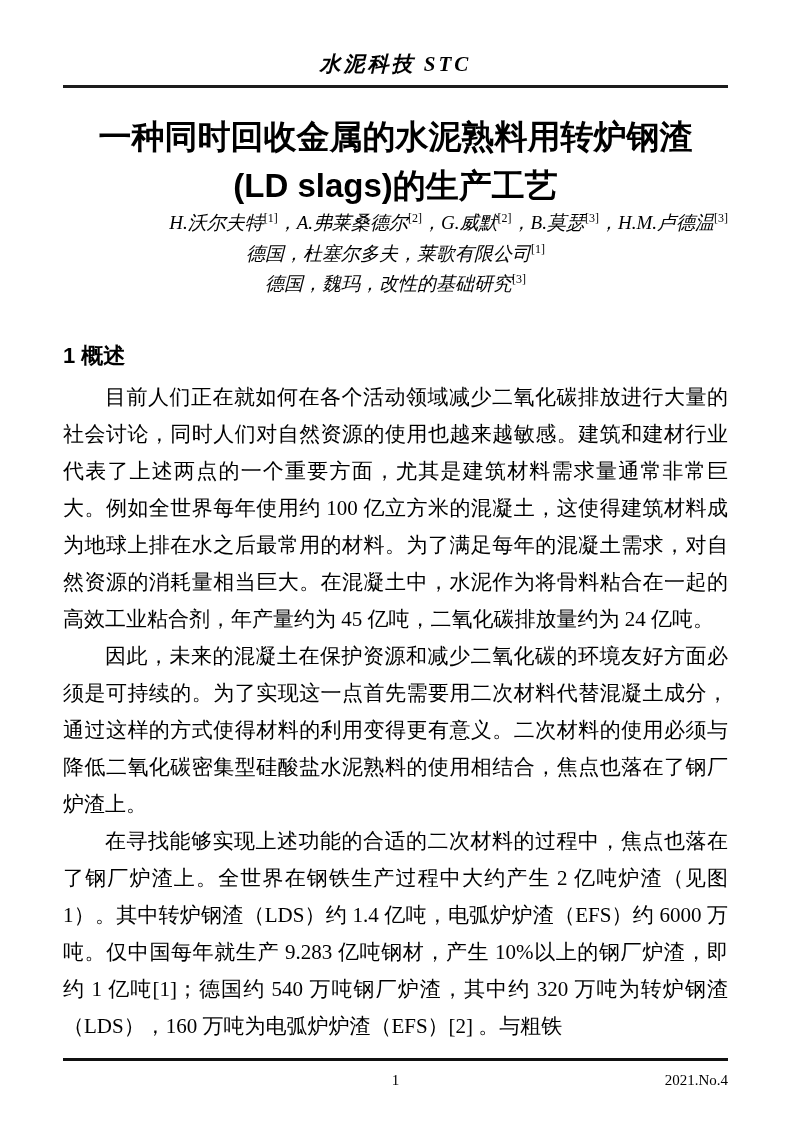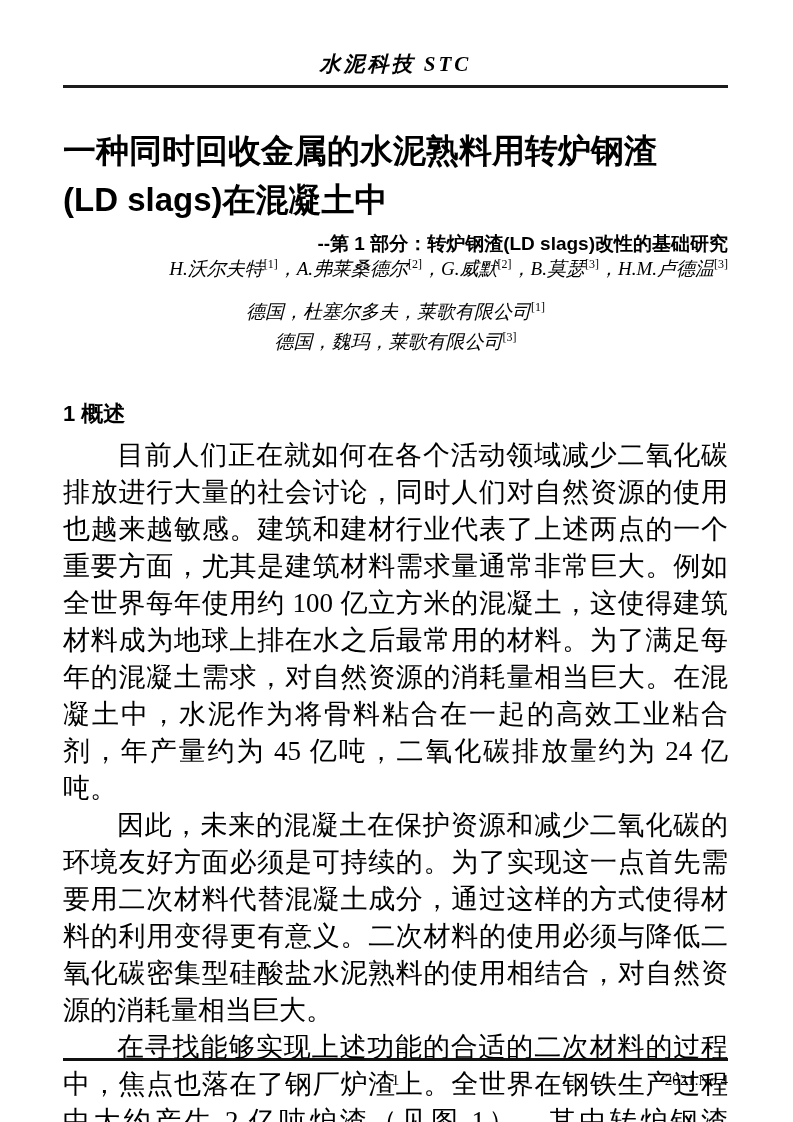--- a/index.html
+++ b/index.html
@@ -32,22 +32,22 @@
     line-height: 28px;
     letter-spacing: 3px;
   }
   .header-rule {
     margin-top: 7px;
     border: none;
     border-top: 3px solid #1c1c1c;
   }
   
   .doc-title {
-    margin-top: 38px;
-    text-align: left;
+    margin-top: 24px;
+    text-align: center;
     font-family: "Liberation Sans", sans-serif;
     font-weight: bold;
     font-size: 33px;
     line-height: 49px;
   }
   .doc-subtitle {
     margin-top: 8px;
     text-align: right;
     font-family: "Liberation Sans", sans-serif;
     font-weight: bold;
@@ -61,21 +61,21 @@
     font-style: italic;
     font-size: 19px;
     line-height: 26px;
   }
   .authors sup, .affiliations sup {
     font-size: 12px;
     font-style: normal;
     line-height: 0;
   }
   .affiliations {
-    margin-top: 15px;
+    margin-top: 3px;
     text-align: center;
     font-family: "Liberation Serif", serif;
     font-style: italic;
     font-size: 19px;
     line-height: 30px;
   }
   
   .section-heading {
     margin-top: 42px;
     font-family: "Liberation Sans", sans-serif;
@@ -83,21 +83,21 @@
     font-size: 22px;
     line-height: 30px;
   }
   
   .body-text {
     margin-top: 8px;
   }
   .body-text p {
     margin: 0;
     font-family: "Liberation Serif", serif;
-    font-size: 27px;
+    font-size: 21px;
     line-height: 37px;
     text-align: justify;
     text-indent: 2em;
   }
   
   .footer {
     position: absolute;
     left: 63px;
     right: 65px;
     top: 1050px;
@@ -130,39 +130,38 @@
 <body>
 
 <div class="page">
   <div class="content">
 
     <div class="journal-header">水泥科技 STC</div>
     <hr class="header-rule">
 
     <div class="doc-title">
       <div>一种同时回收金属的水泥熟料用转炉钢渣</div>
-      <div>(LD slags)在混凝土中</div>
+      <div>(LD slags)的生产工艺</div>
     </div>
 
-    <div class="doc-subtitle">--第 1 部分：转炉钢渣(LD slags)改性的基础研究</div>
 
     <div class="authors">
       <span>H.沃尔夫特</span><sup>[1]</sup><span>，</span><span>A.弗莱桑德尔</span><sup>[2]</sup><span>，</span><span>G.威默</span><sup>[2]</sup><span>，</span><span>B.莫瑟</span><sup>[3]</sup><span>，</span><span>H.M.卢德温</span><sup>[3]</sup>
     </div>
 
     <div class="affiliations">
       <div><span>德国，杜塞尔多夫，莱歌有限公司</span><sup>[1]</sup></div>
-      <div><span>德国，魏玛，莱歌有限公司</span><sup>[3]</sup></div>
+      <div><span>德国，魏玛，改性的基础研究</span><sup>[3]</sup></div>
     </div>
 
     <div class="section-heading">1 概述</div>
 
     <div class="body-text">
       <p>目前人们正在就如何在各个活动领域减少二氧化碳排放进行大量的社会讨论，同时人们对自然资源的使用也越来越敏感。建筑和建材行业代表了上述两点的一个重要方面，尤其是建筑材料需求量通常非常巨大。例如全世界每年使用约 100 亿立方米的混凝土，这使得建筑材料成为地球上排在水之后最常用的材料。为了满足每年的混凝土需求，对自然资源的消耗量相当巨大。在混凝土中，水泥作为将骨料粘合在一起的高效工业粘合剂，年产量约为 45 亿吨，二氧化碳排放量约为 24 亿吨。</p>
-      <p>因此，未来的混凝土在保护资源和减少二氧化碳的环境友好方面必须是可持续的。为了实现这一点首先需要用二次材料代替混凝土成分，通过这样的方式使得材料的利用变得更有意义。二次材料的使用必须与降低二氧化碳密集型硅酸盐水泥熟料的使用相结合，对自然资源的消耗量相当巨大。</p>
+      <p>因此，未来的混凝土在保护资源和减少二氧化碳的环境友好方面必须是可持续的。为了实现这一点首先需要用二次材料代替混凝土成分，通过这样的方式使得材料的利用变得更有意义。二次材料的使用必须与降低二氧化碳密集型硅酸盐水泥熟料的使用相结合，焦点也落在了钢厂炉渣上。</p>
       <p>在寻找能够实现上述功能的合适的二次材料的过程中，焦点也落在了钢厂炉渣上。全世界在钢铁生产过程中大约产生 2 亿吨炉渣（见图 1）。其中转炉钢渣（LDS）约 1.4 亿吨，电弧炉炉渣（EFS）约 6000 万吨。仅中国每年就生产 9.283 亿吨钢材，产生 10%以上的钢厂炉渣，即约 1 亿吨[1]；德国约 540 万吨钢厂炉渣，其中约 320 万吨为转炉钢渣（LDS），160 万吨为电弧炉炉渣（EFS）[2] 。与粗铁</p>
     </div>
 
   </div>
 
   <div class="footer">
     <hr class="footer-rule">
     <div class="footer-row">
       <span class="page-num">1</span>
       <span class="issue">2021.No.4</span>

